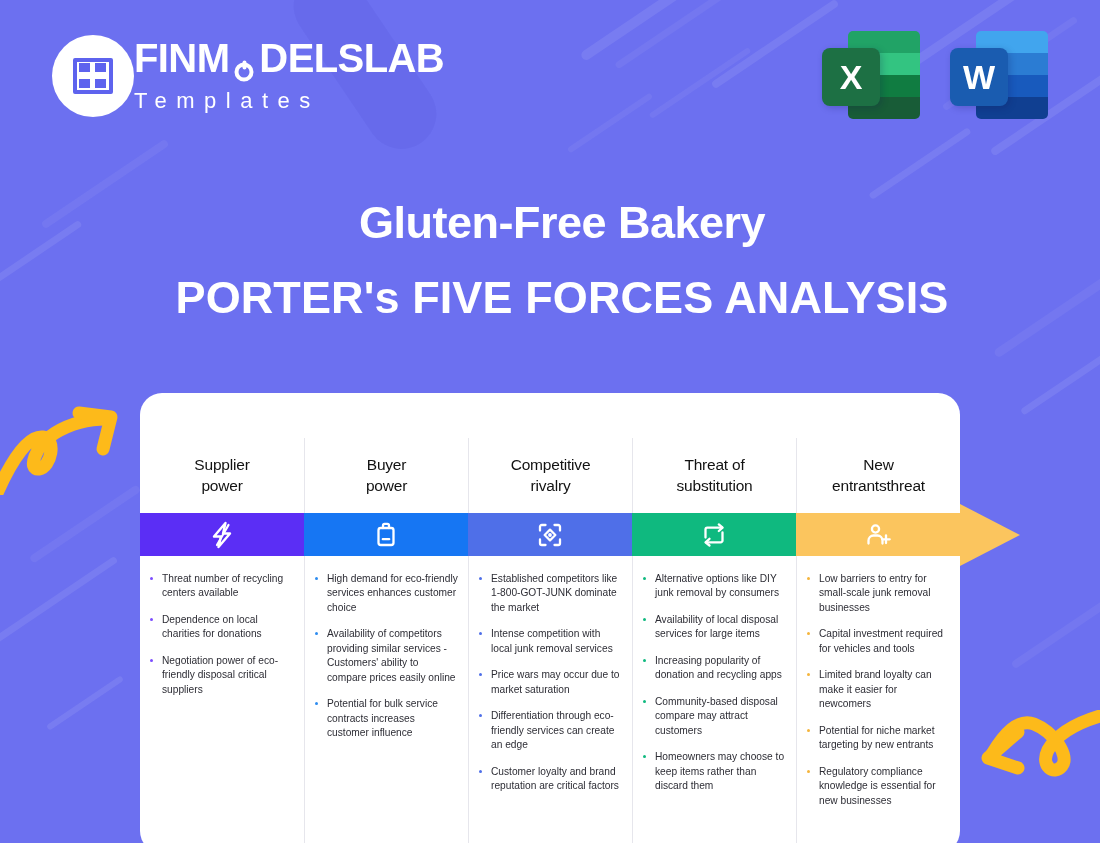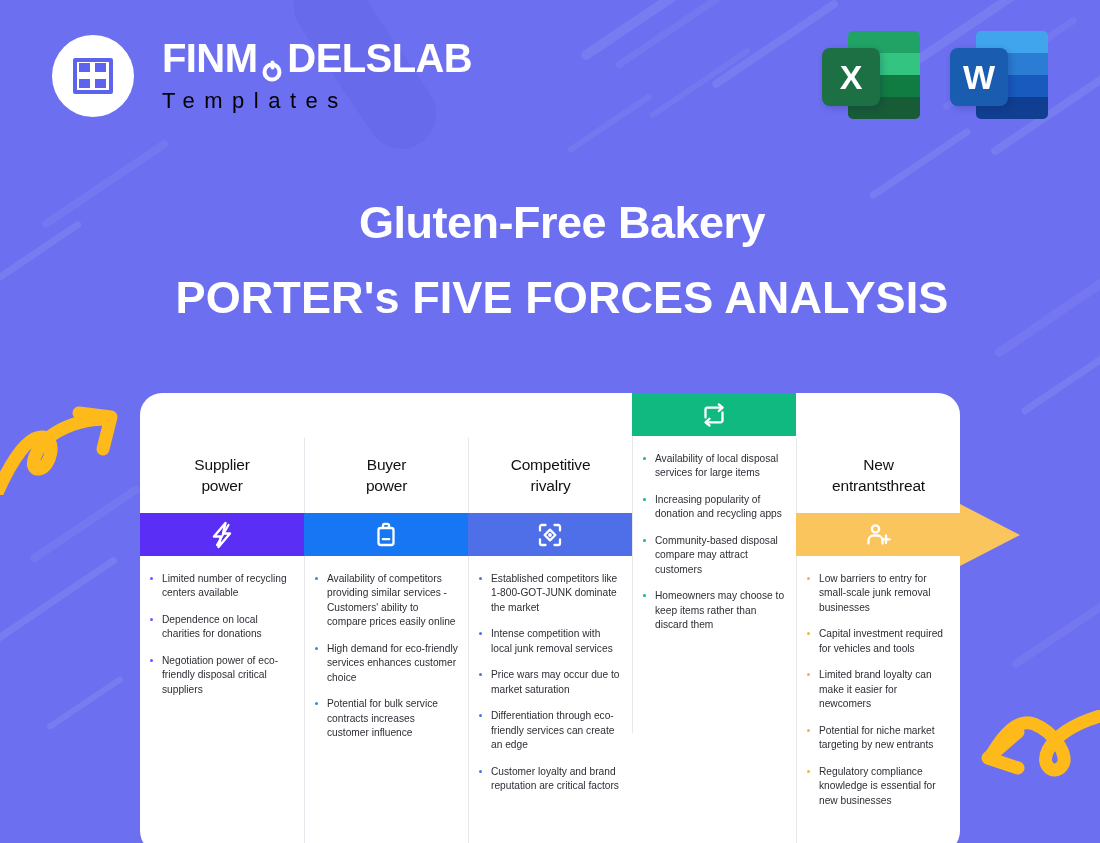--- a/index.html
+++ b/index.html
@@ -39,40 +39,40 @@
     border-radius: 2px;
   }
   .grid-icon .cell {
     position: absolute; width: 11px; height: 9px; background: #5E63EE;
   }
   .grid-icon .c1 { left: 6px;  top: 5px; }
   .grid-icon .c2 { left: 22px; top: 5px; }
   .grid-icon .c3 { left: 6px;  top: 21px; }
   .grid-icon .c4 { left: 22px; top: 21px; }
 
-  .brand-text { margin-left: 28px; }
+  .brand-text { }
   .brand-name {
     font-size: 40px; font-weight: 800; color: #FFFFFF;
     letter-spacing: -0.6px; line-height: 1; position: relative;
     white-space: nowrap;
   }
   .brand-name .o-ring {
     display: inline-block; position: relative; width: 30px; text-align: center;
   }
   .brand-name .o-ring .pwr {
     position: absolute; left: 50%; top: 46%; transform: translate(-50%,-50%);
     width: 19px; height: 19px; border: 4px solid #FFFFFF; border-radius: 50%;
   }
   .brand-name .o-ring .pwr::after {
     content: ""; position: absolute; left: 50%; top: -6px;
     transform: translateX(-50%);
     width: 4px; height: 9px; background: #FFFFFF; border-radius: 2px;
   }
   .brand-sub {
-    font-size: 22px; color: #000000; letter-spacing: 9.5px;
+    font-size: 22px; color: #ffffff; letter-spacing: 9.5px;
     margin-top: 10px; font-weight: 400;
   }
 
   
   .office-icons { position: absolute; right: 52px; top: 28px; display: flex; gap: 30px; }
   .office { position: relative; width: 98px; height: 92px; }
   .office .sheet {
     position: absolute; right: 0; top: 3px; width: 72px; height: 88px;
     border-radius: 5px; overflow: hidden; display: flex; flex-direction: column;
   }
@@ -235,21 +235,21 @@
         </div>
       </div>
       <div class="col-bar" style="background:#5B2EF5;">
         <svg width="26" height="28" viewBox="0 0 26 28">
           <path d="M16.5 2 L5 15.5 H12 L9.5 26 L21 12.5 H14 Z" fill="none" stroke="#fff" stroke-width="2.4" stroke-linejoin="round" stroke-linecap="round"></path>
           <line x1="19.5" y1="4" x2="8" y2="24" stroke="#fff" stroke-width="2.2" stroke-linecap="round"></line>
         </svg>
       </div>
       <div class="col-body">
         <ul class="bullets">
-          <li style="--c:#7C4DFF"> Limited number of recycling centers available</li>
+          <li style="--c:#7C4DFF"> Threat number of recycling centers available</li>
           <li style="--c: #7C4DFF;">Dependence on local charities for donations</li>
           <li style="--c: #7C4DFF;">Negotiation power of eco-friendly disposal critical suppliers</li>
         </ul>
       </div>
     </div>
 
     <div class="col">
       <div class="col-head">
         <div class="htxt">
           <span>Buyer</span><br>
@@ -258,22 +258,22 @@
       </div>
       <div class="col-bar" style="background:#1676F3;">
         <svg width="26" height="28" viewBox="0 0 26 28">
           <rect x="5.5" y="7" width="15" height="17" rx="2.2" fill="none" stroke="#fff" stroke-width="2.3"></rect>
           <path d="M10 7 V4.5 a1.6 1.6 0 0 1 1.6-1.6 h2.8 A1.6 1.6 0 0 1 16 4.5 V7" fill="none" stroke="#fff" stroke-width="2.3" stroke-linecap="round"></path>
           <line x1="9.8" y1="18.2" x2="16.2" y2="18.2" stroke="#fff" stroke-width="2.3" stroke-linecap="round"></line>
         </svg>
       </div>
       <div class="col-body">
         <ul class="bullets">
+          <li style="--c: #2D8CF0;"> High demand for eco-friendly services enhances customer choice</li>
           <li style="--c: #2D8CF0;">Availability of competitors providing similar services  - Customers' ability to compare prices easily online</li>
-          <li style="--c: #2D8CF0;"> High demand for eco-friendly services enhances customer choice</li>
           <li style="--c: #2D8CF0;">Potential for bulk service contracts increases customer influence</li>
         </ul>
       </div>
     </div>
 
     <div class="col">
       <div class="col-head">
         <div class="htxt">
           <span>Competitive</span><br>
           <span>rivalry</span>
@@ -294,30 +294,37 @@
           <li style="--c: #4F6FE8;">Established competitors like 1-800-GOT-JUNK dominate the market</li>
           <li style="--c: #4F6FE8;">Intense competition with local junk removal services</li>
           <li style="--c: #4F6FE8;">Price wars may occur due to market saturation</li>
           <li style="--c: #4F6FE8;">Differentiation through eco-friendly services can create an edge</li>
           <li style="--c: #4F6FE8;">Customer loyalty and brand reputation are critical factors</li>
         </ul>
       </div>
     </div>
 
     <div class="col">
+      <div class="col-head">
+        <div class="htxt">
+          <span>Threat of</span><br>
+          <span>substitution</span>
+        </div>
+      </div>
       <div class="col-bar" style="background:#0FB97F;">
         <svg width="30" height="26" viewBox="0 0 30 26">
           <path d="M6.5 15.5 V7.5 A1.8 1.8 0 0 1 8.3 5.7 H23" fill="none" stroke="#fff" stroke-width="2.3" stroke-linecap="round" stroke-linejoin="round"></path>
           <path d="M23.5 10.5 V18.5 A1.8 1.8 0 0 1 21.7 20.3 H7" fill="none" stroke="#fff" stroke-width="2.3" stroke-linecap="round" stroke-linejoin="round"></path>
           <path d="M10.5 16.8 L6.5 20.3 L10.5 23.5" fill="none" stroke="#fff" stroke-width="2.3" stroke-linecap="round" stroke-linejoin="round"></path>
           <path d="M19.8 2.4 L23.6 5.7 L19.8 9" fill="none" stroke="#fff" stroke-width="2.3" stroke-linecap="round" stroke-linejoin="round"></path>
         </svg>
       </div>
       <div class="col-body">
         <ul class="bullets">
+          <li style="--c: #0FB97F;"> Alternative options like DIY junk removal by consumers</li>
           <li style="--c: #0FB97F;">Availability of local disposal services for large items</li>
           <li style="--c: #0FB97F;">Increasing popularity of donation and recycling apps</li>
           <li style="--c: #0FB97F;">Community-based disposal compare may attract customers</li>
           <li style="--c: #0FB97F;">Homeowners may choose to keep items rather than discard them</li>
         </ul>
       </div>
     </div>
 
     <div class="col">
       <div class="col-head">

